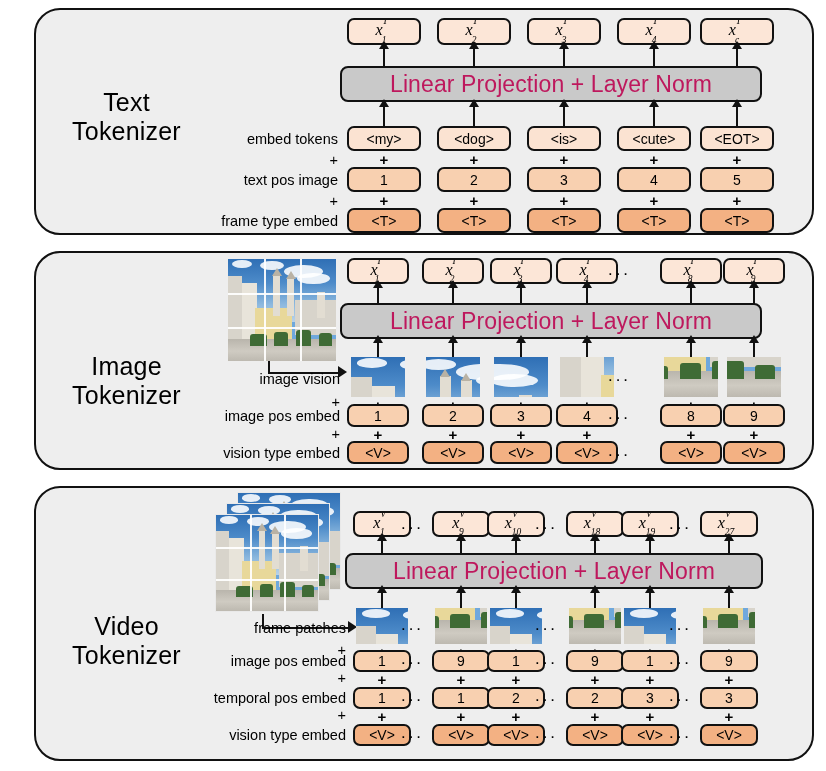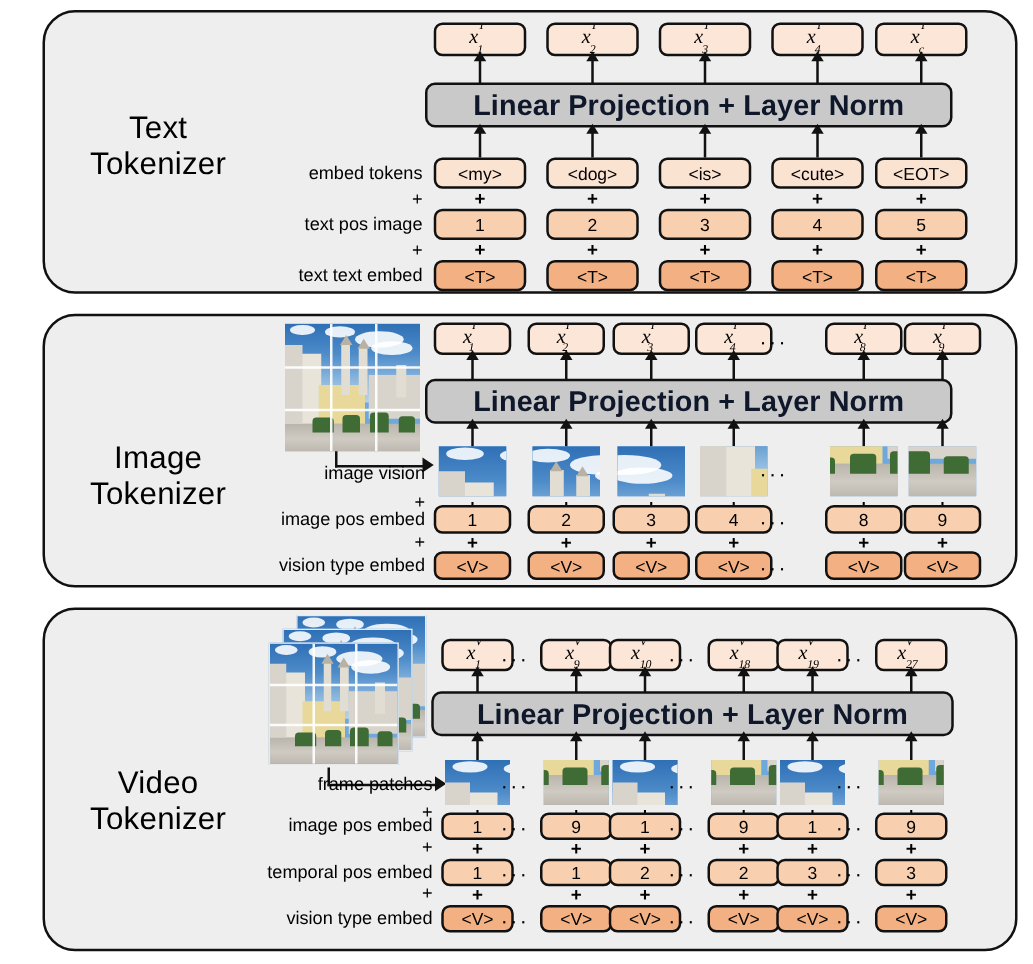--- a/index.html
+++ b/index.html
@@ -83,22 +83,21 @@
 
   
   .lpbar {
     position: absolute;
     background: #c9c9c9;
     border: 2.5px solid #111;
     border-radius: 8px;
     display: flex; align-items: center; justify-content: center;
     font-size: 23px;
     letter-spacing: .1px;
-    color: #0f172a;
-    font-weight: bold;
+    color: #be185d;
   }
 
   
   .arrow {
     position: absolute;
     width: 2px;
     background: #111;
   }
   .arrow::after {
     content: "";
@@ -245,21 +244,21 @@
       <div class="plus" style="left: 729px; top: 193px; width: 16px;">+</div>
       <div class="box medium" style="left: 347px; top: 208px; width: 74px; height: 25px;">&lt;T&gt;</div>
       <div class="box medium" style="left: 437px; top: 208px; width: 74px; height: 25px;">&lt;T&gt;</div>
       <div class="box medium" style="left: 527px; top: 208px; width: 74px; height: 25px;">&lt;T&gt;</div>
       <div class="box medium" style="left: 617px; top: 208px; width: 74px; height: 25px;">&lt;T&gt;</div>
       <div class="box medium" style="left: 700px; top: 208px; width: 74px; height: 25px;">&lt;T&gt;</div>
       <div class="rowlabel" style="left: 0px; top: 132px; width: 338px;">embed tokens</div>
       <div class="pluslabel" style="left: 0px; top: 153px; width: 338px; text-align: right;">+</div>
       <div class="rowlabel" style="left: 0px; top: 173px; width: 338px;">text pos image</div>
       <div class="pluslabel" style="left: 0px; top: 194px; width: 338px; text-align: right;">+</div>
-      <div class="rowlabel" style="left: 0px; top: 214px; width: 338px;">text text embed</div>
+      <div class="rowlabel" style="left: 0px; top: 214px; width: 338px;">frame type embed</div>
       <div class="box out" style="left: 347px; top: 258px; width: 62px; height: 26px;">
         <span class="math">x<sup>I</sup><sub>1</sub></span>
       </div>
       <div class="box out" style="left: 422px; top: 258px; width: 62px; height: 26px;">
         <span class="math">x<sup>I</sup><sub>2</sub></span>
       </div>
       <div class="box out" style="left: 490px; top: 258px; width: 62px; height: 26px;">
         <span class="math">x<sup>I</sup><sub>3</sub></span>
       </div>
       <div class="box out" style="left: 556px; top: 258px; width: 62px; height: 26px;">

